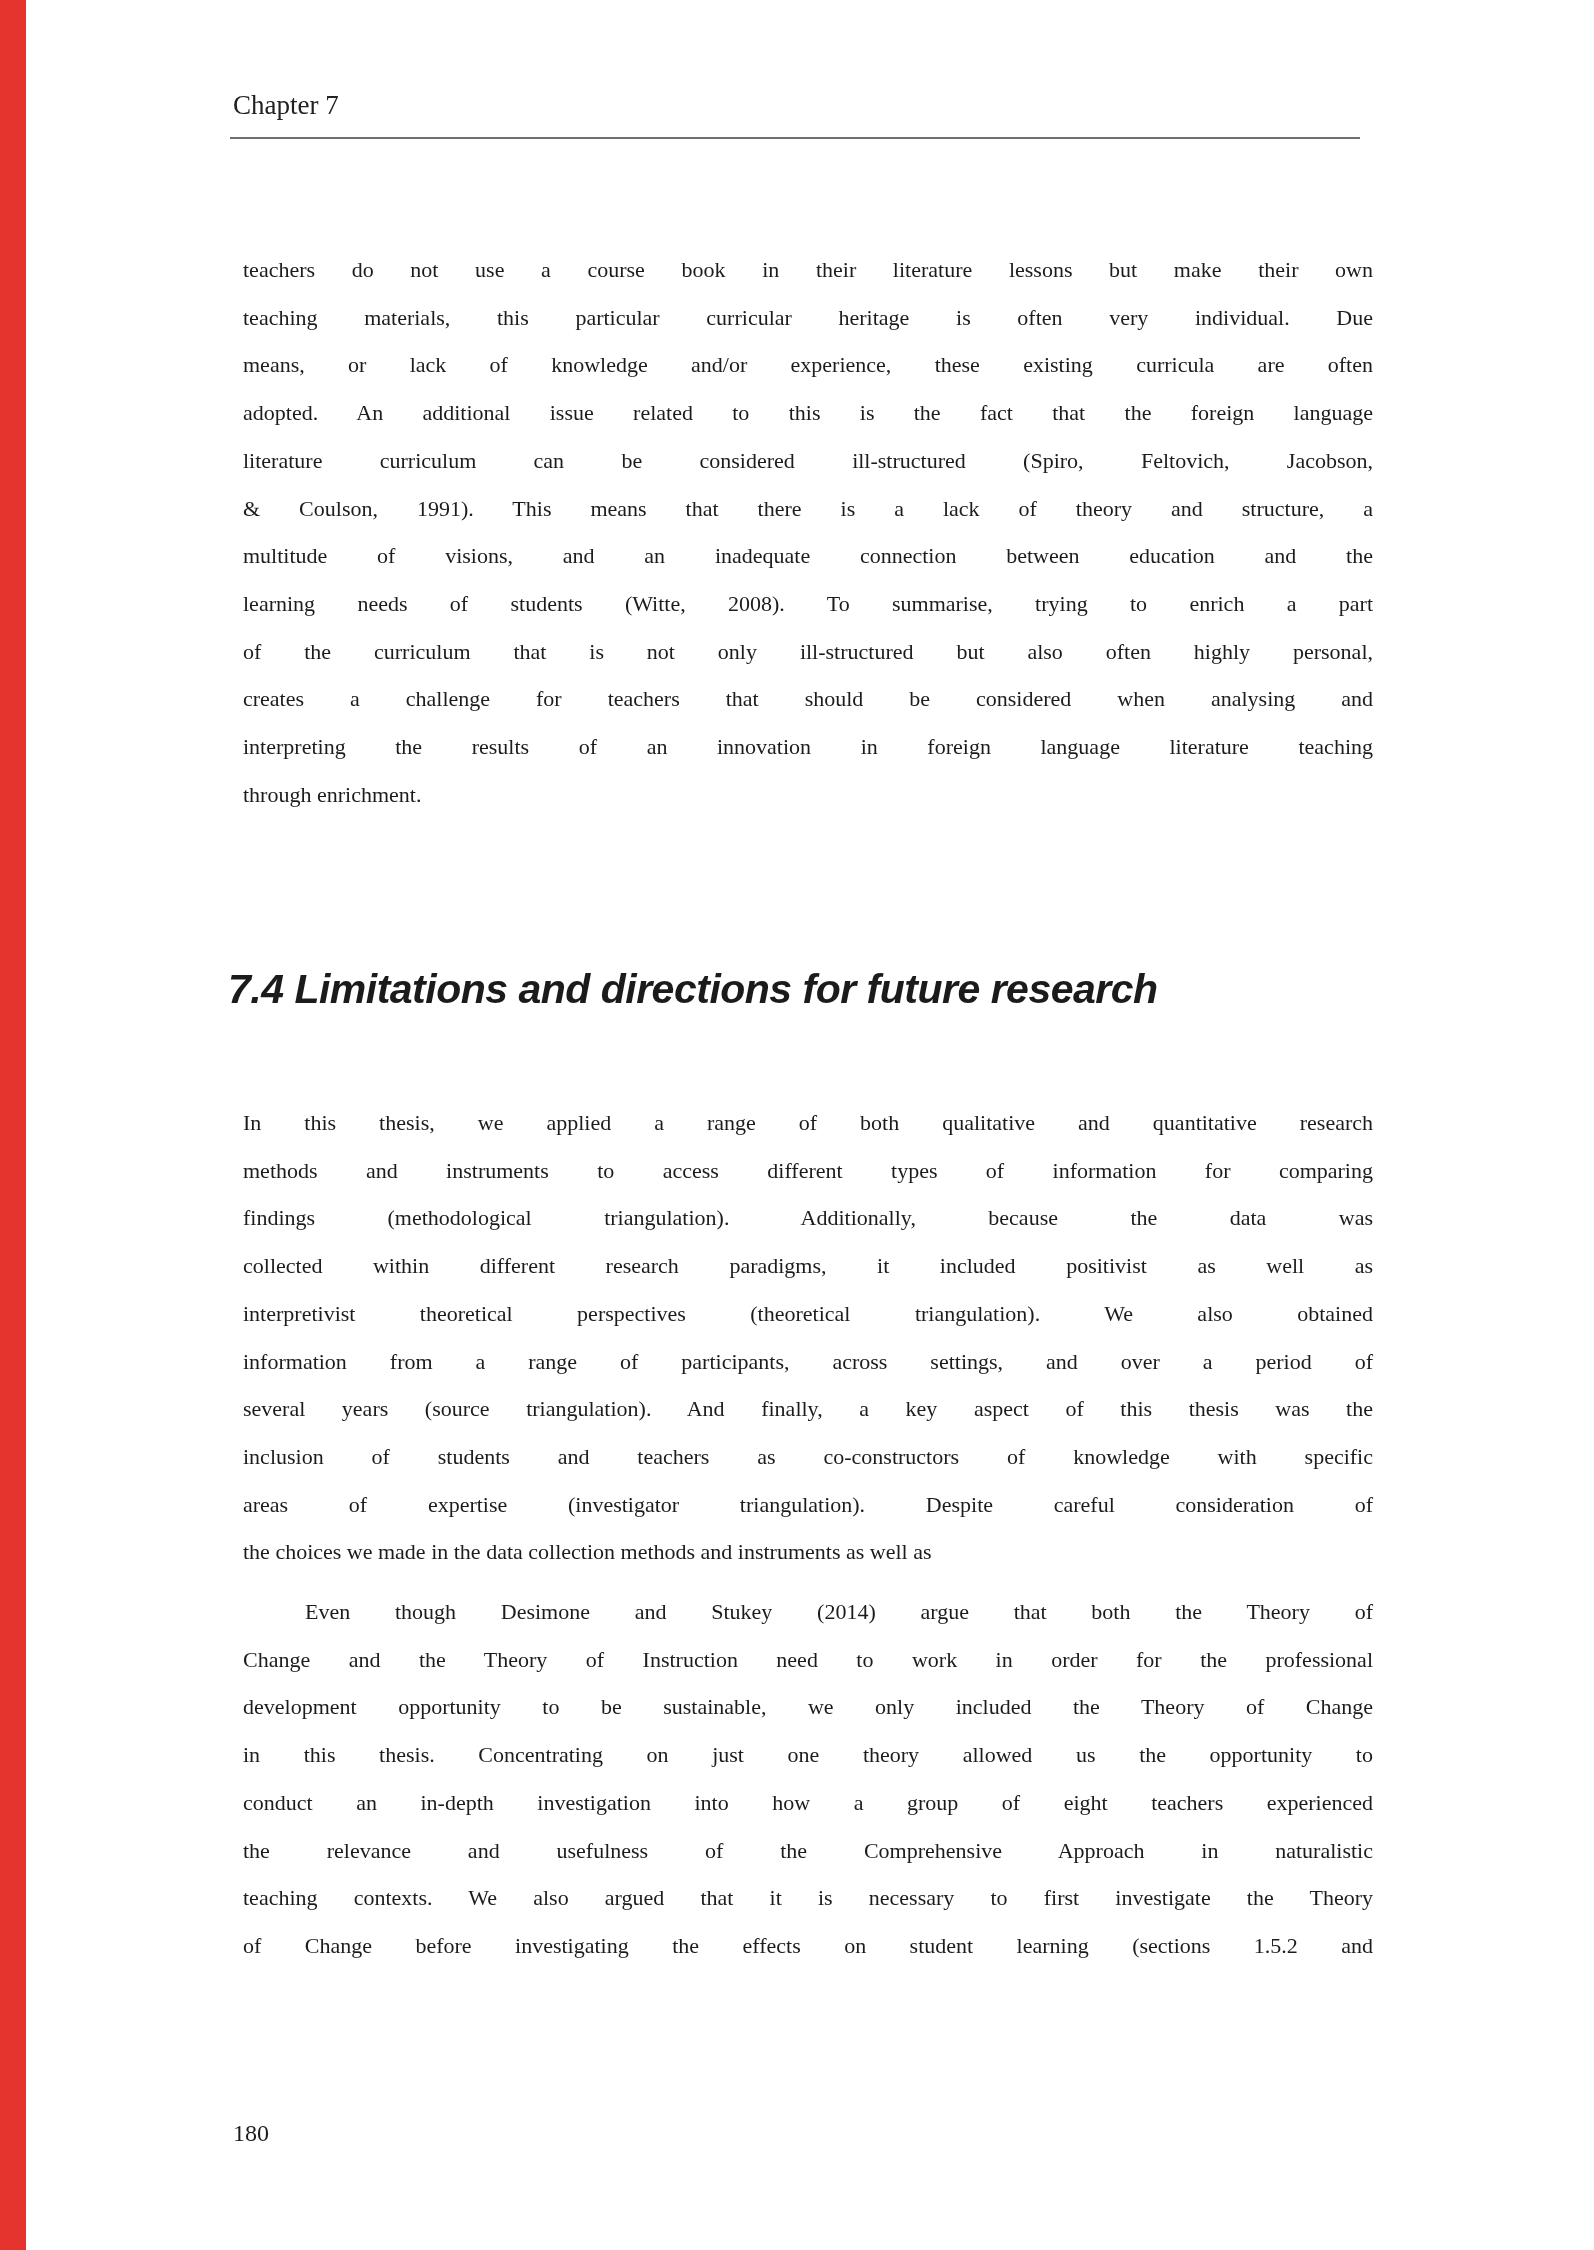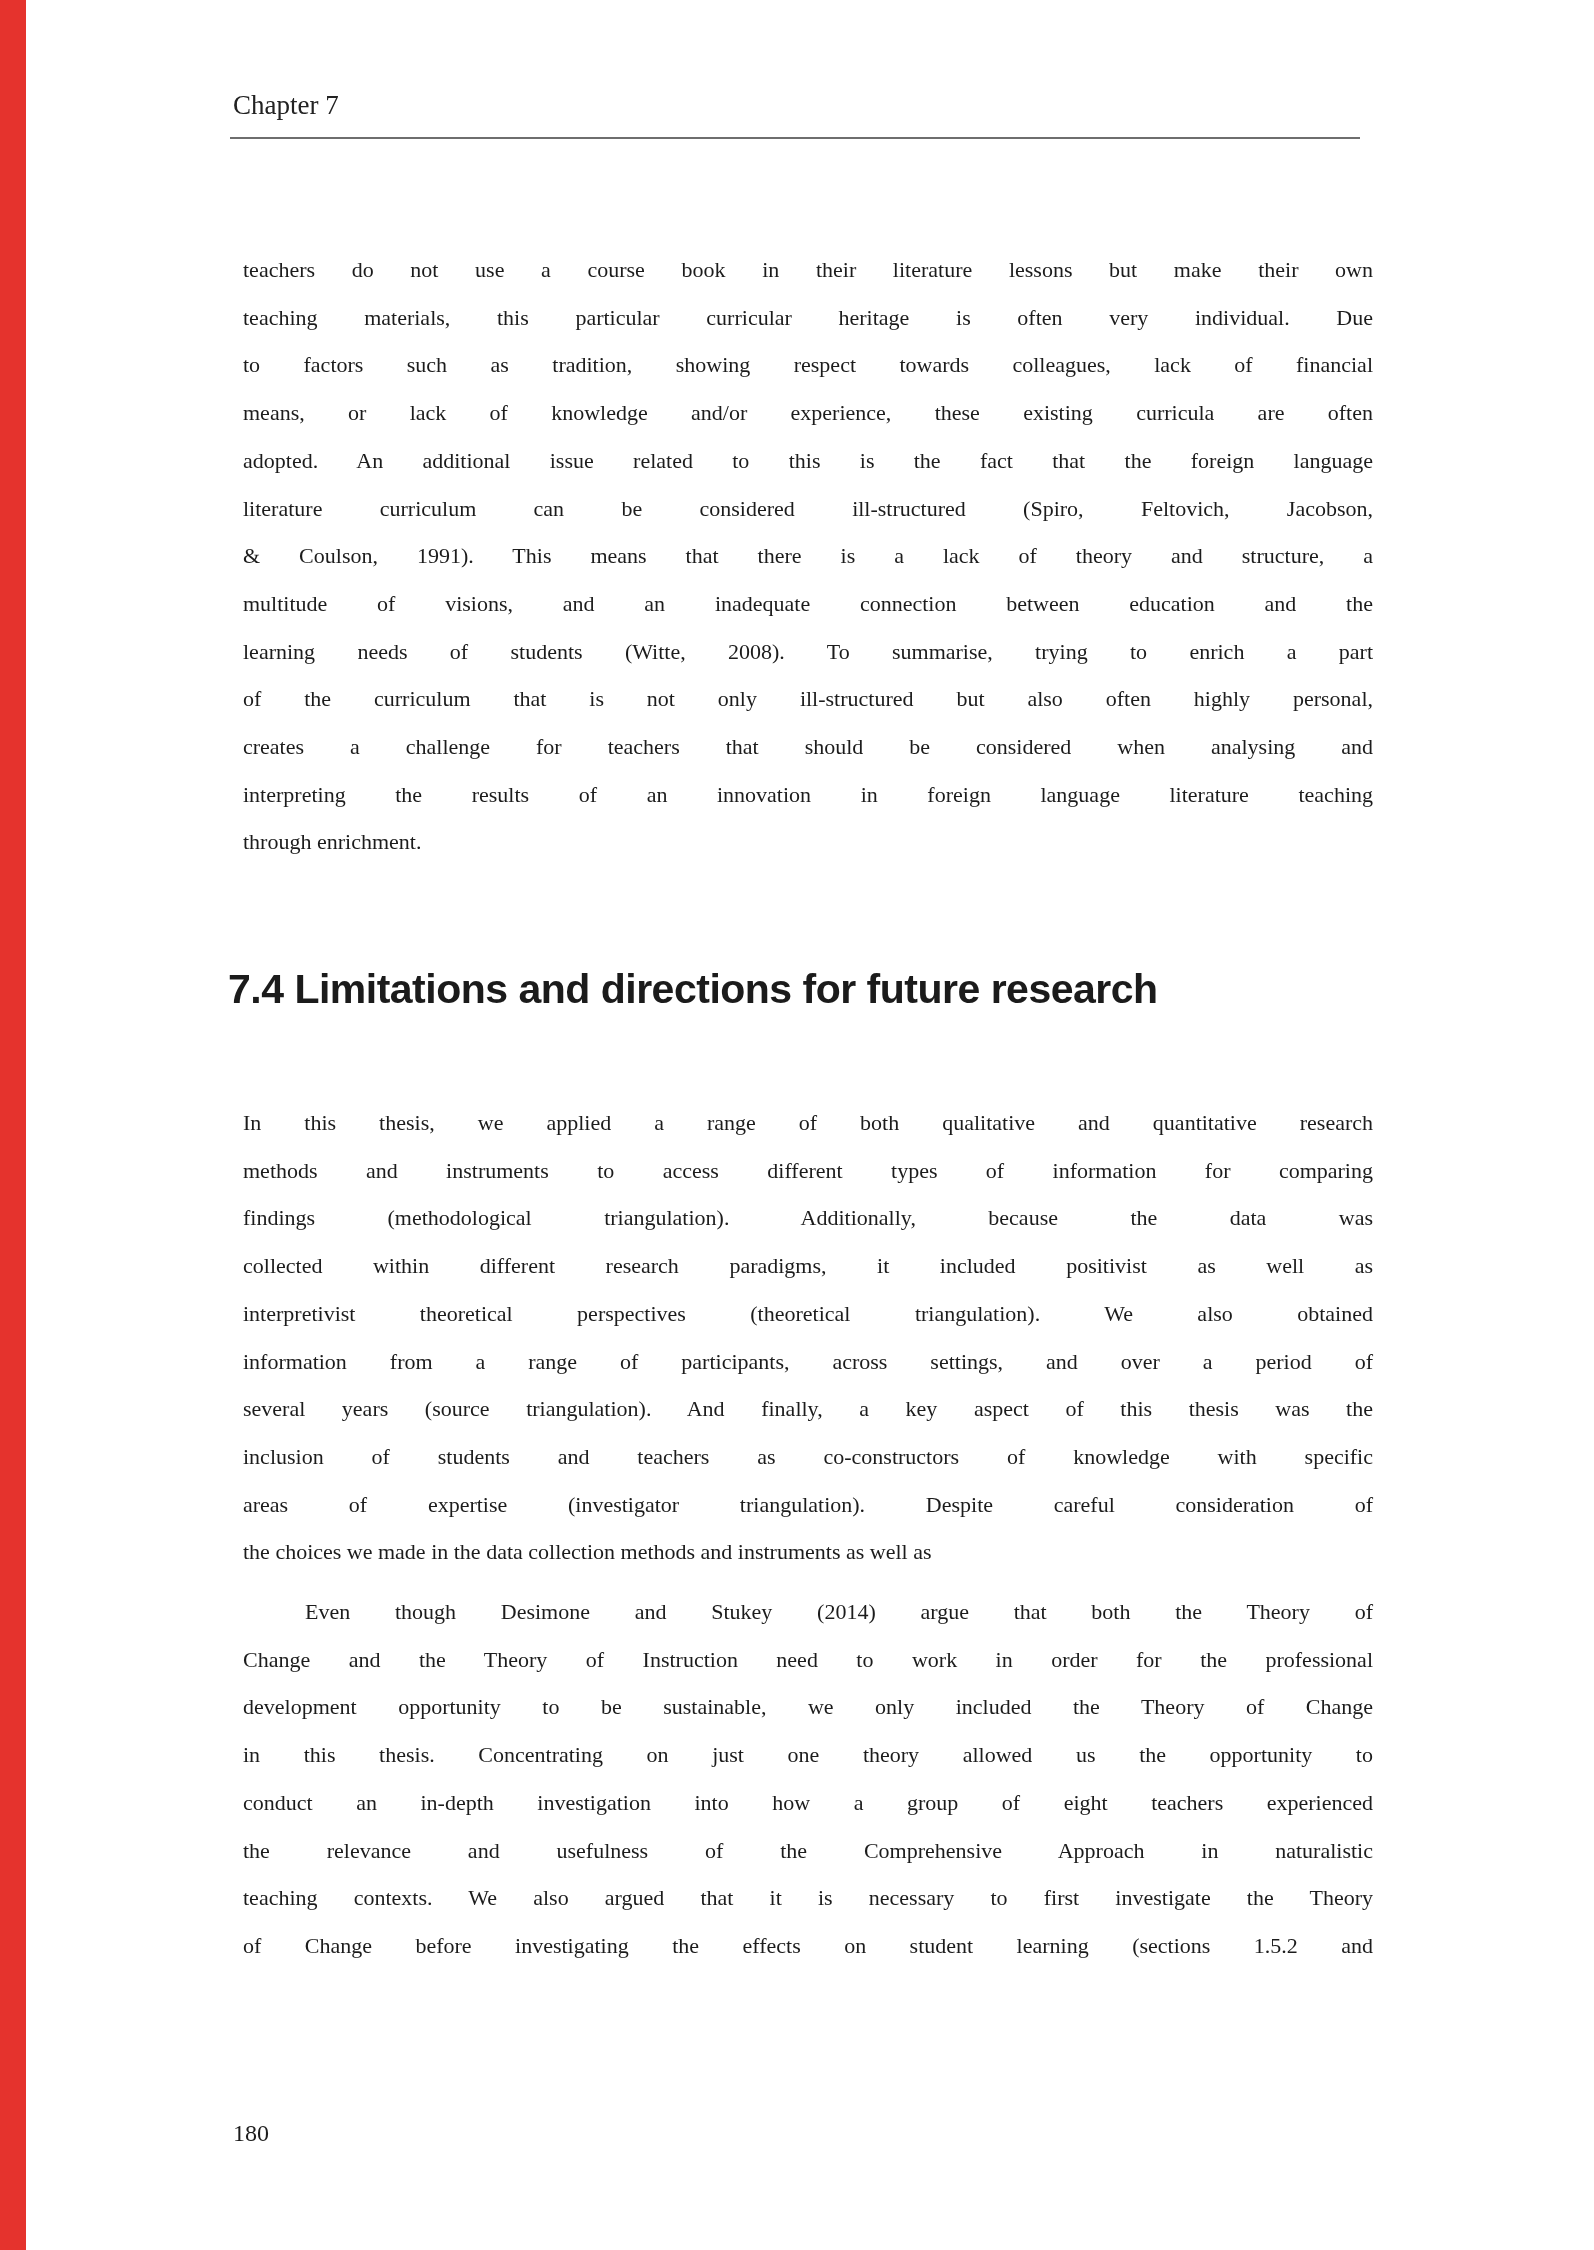--- a/index.html
+++ b/index.html
@@ -60,20 +60,21 @@
     position: absolute;
     left: 228px; top: 966px;
     margin: 0;
     width: 1200px;
     font-family: "Liberation Sans", "DejaVu Sans", sans-serif;
     font-size: 41px;
     font-weight: 700;
     letter-spacing: -0.5px;
     color: #1b1b1b;
     white-space: nowrap;
+    font-style: italic;
   }
   .text-block-2 {
     position: absolute;
     left: 231px; top: 1087px;
     width: 1130px;
   }
   .page-number {
     position: absolute;
     left: 233px; top: 2120px;
     font-size: 24px;
@@ -87,21 +88,20 @@
 
   <div class="edge-stripe" style="background: rgb(229, 51, 45);"></div>
 
   <div class="running-head">Chapter 7</div>
 
   <div class="head-rule"></div>
 
   <div class="para p1" data-last="left">
       <div class="line">teachers do not use a course book in their literature lessons but make their own</div>
       <div class="line">teaching materials, this particular curricular heritage is often very individual. Due</div>
-      <div class="line">to factors such as tradition, showing respect towards colleagues, lack of financial</div>
       <div class="line">means, or lack of knowledge and/or experience, these existing curricula are often</div>
       <div class="line">adopted. An additional issue related to this is the fact that the foreign language</div>
       <div class="line">literature curriculum can be considered ill-structured (Spiro, Feltovich, Jacobson,</div>
       <div class="line">&amp; Coulson, 1991). This means that there is a lack of theory and structure, a</div>
       <div class="line">multitude of visions, and an inadequate connection between education and the</div>
       <div class="line">learning needs of students (Witte, 2008). To summarise, trying to enrich a part</div>
       <div class="line">of the curriculum that is not only ill-structured but also often highly personal,</div>
       <div class="line">creates a challenge for teachers that should be considered when analysing and</div>
       <div class="line">interpreting the results of an innovation in foreign language literature teaching</div>
       <div class="line">through enrichment.</div>

